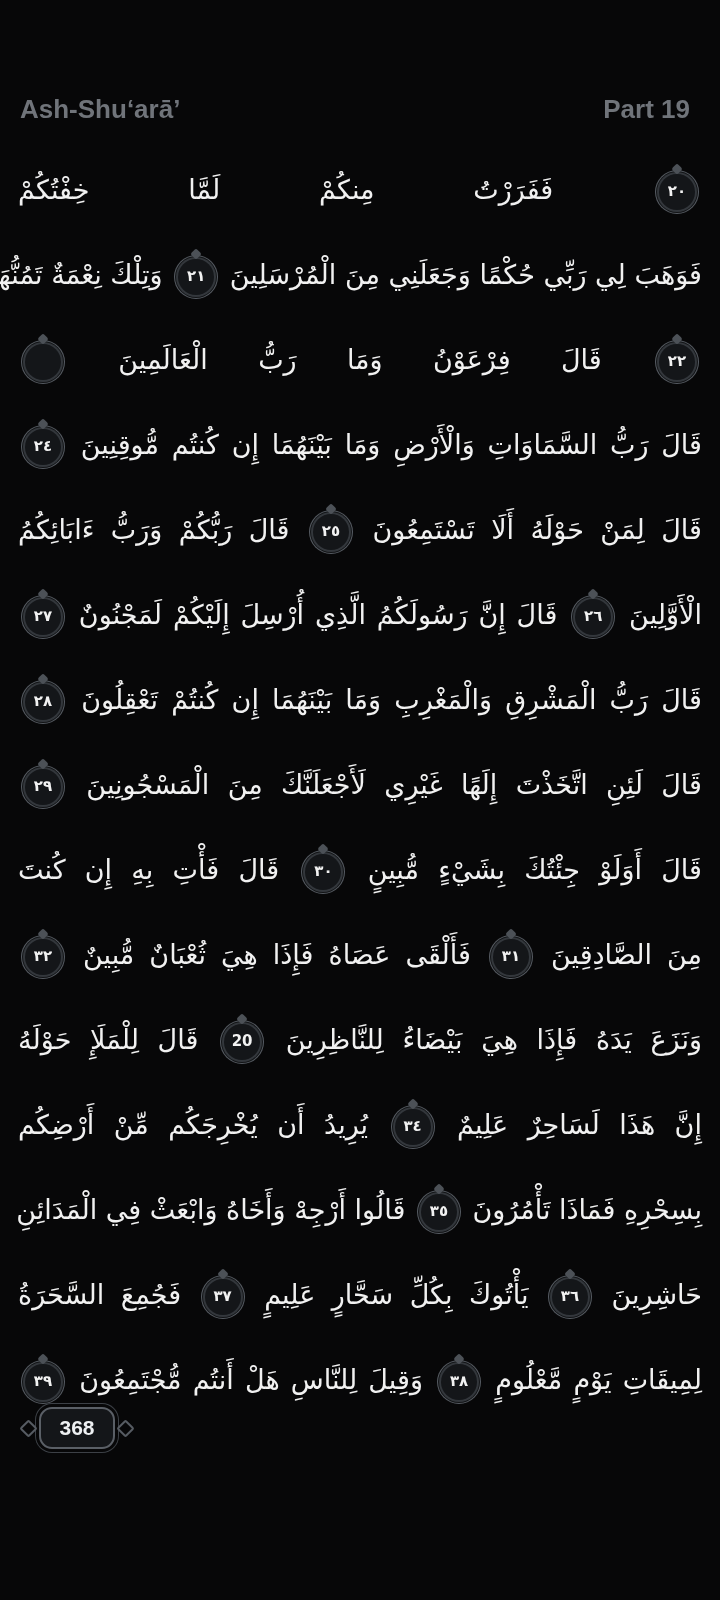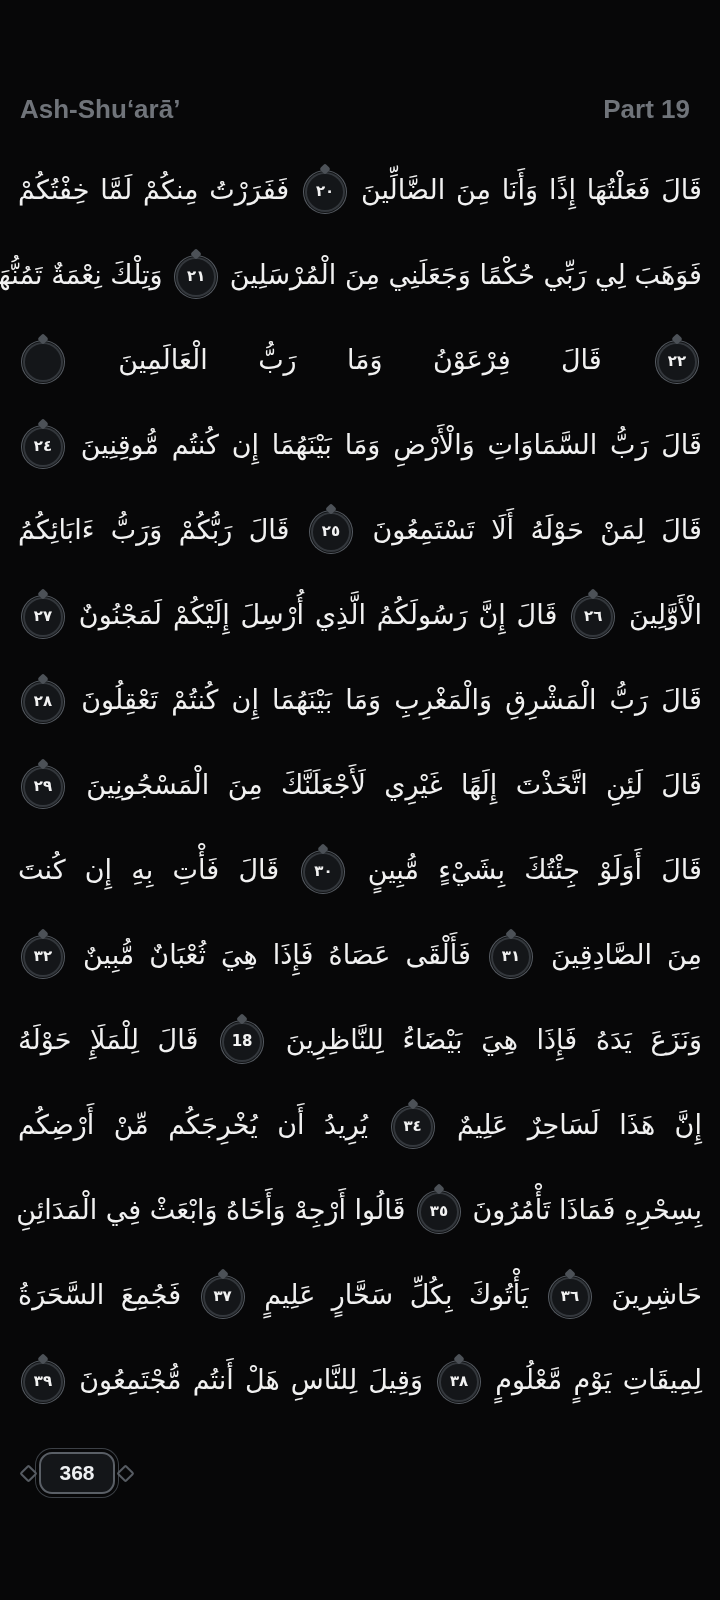--- a/index.html
+++ b/index.html
@@ -60,21 +60,21 @@
     transform:translateX(-50%) rotate(45deg);
   }
   .ayah-num{
     font-size:15px;font-weight:bold;color:#f2f2f2;
     font-family:"DejaVu Sans",sans-serif;
     line-height:1;
   }
 
   
   .badge-row{
-    position:absolute;left:22px;top:1452px;
+    position:absolute;left:22px;top:1407px;
     display:flex;align-items:center;gap:4px;justify-content:center;
   }
   .orn{
     width:9px;height:9px;border:2px solid #565b62;border-radius:2px;
     transform:rotate(45deg);
     background:transparent;
   }
   .pill{
     min-width:56px;height:38px;
     display:inline-flex;align-items:center;justify-content:center;
@@ -92,21 +92,21 @@
 <body>
 
 <div class="screen" data-name="quran-reader-screen">
 
   <header class="hdr" data-name="page-header">
     <span data-name="surah-name">Ash-Shu‘arā’</span>
     <span data-name="juz-part-label">Part 19</span>
   </header>
 
   <main class="mushaf" id="mushaf-lines" data-name="mushaf-page">
-      <div class="qline" data-name="quran-line"><span data-name="verse-text">قَالَ فَعَلْتُهَا إِذًا وَأَنَا مِنَ الضَّالِّينَ</span> <span class="ayah" data-name="ayah-end-medallion">
+      <div class="qline" data-name="quran-line"> <span class="ayah" data-name="ayah-end-medallion">
           <span class="ayah-num" data-name="ayah-number">٢٠</span>
         </span> <span data-name="verse-text">فَفَرَرْتُ مِنكُمْ لَمَّا خِفْتُكُمْ</span></div>
       <div class="qline" data-name="quran-line"><span data-name="verse-text">فَوَهَبَ لِي رَبِّي حُكْمًا وَجَعَلَنِي مِنَ الْمُرْسَلِينَ</span> <span class="ayah" data-name="ayah-end-medallion">
           <span class="ayah-num" data-name="ayah-number">٢١</span>
         </span> <span data-name="verse-text">وَتِلْكَ نِعْمَةٌ تَمُنُّهَا</span></div>
       <div class="qline" data-name="quran-line"> <span class="ayah" data-name="ayah-end-medallion">
           <span class="ayah-num" data-name="ayah-number">٢٢</span>
         </span> <span data-name="verse-text">قَالَ فِرْعَوْنُ وَمَا رَبُّ الْعَالَمِينَ</span> <span class="ayah" data-name="ayah-end-medallion"></span></div>
       <div class="qline" data-name="quran-line"><span data-name="verse-text">قَالَ رَبُّ السَّمَاوَاتِ وَالْأَرْضِ وَمَا بَيْنَهُمَا إِن كُنتُم مُّوقِنِينَ</span> <span class="ayah" data-name="ayah-end-medallion">
           <span class="ayah-num" data-name="ayah-number">٢٤</span>
@@ -127,21 +127,21 @@
         </span></div>
       <div class="qline" data-name="quran-line"><span data-name="verse-text">قَالَ أَوَلَوْ جِئْتُكَ بِشَيْءٍ مُّبِينٍ</span> <span class="ayah" data-name="ayah-end-medallion">
           <span class="ayah-num" data-name="ayah-number">٣٠</span>
         </span> <span data-name="verse-text">قَالَ فَأْتِ بِهِ إِن كُنتَ</span></div>
       <div class="qline" data-name="quran-line"><span data-name="verse-text">مِنَ الصَّادِقِينَ</span> <span class="ayah" data-name="ayah-end-medallion">
           <span class="ayah-num" data-name="ayah-number">٣١</span>
         </span> <span data-name="verse-text">فَأَلْقَى عَصَاهُ فَإِذَا هِيَ ثُعْبَانٌ مُّبِينٌ</span> <span class="ayah" data-name="ayah-end-medallion">
           <span class="ayah-num" data-name="ayah-number">٣٢</span>
         </span></div>
       <div class="qline" data-name="quran-line"><span data-name="verse-text">وَنَزَعَ يَدَهُ فَإِذَا هِيَ بَيْضَاءُ لِلنَّاظِرِينَ</span> <span class="ayah" data-name="ayah-end-medallion">
-          <span class="ayah-num" data-name="ayah-number">18</span>
+          <span class="ayah-num" data-name="ayah-number">20</span>
         </span> <span data-name="verse-text">قَالَ لِلْمَلَإِ حَوْلَهُ</span></div>
       <div class="qline" data-name="quran-line"><span data-name="verse-text">إِنَّ هَذَا لَسَاحِرٌ عَلِيمٌ</span> <span class="ayah" data-name="ayah-end-medallion">
           <span class="ayah-num" data-name="ayah-number">٣٤</span>
         </span> <span data-name="verse-text">يُرِيدُ أَن يُخْرِجَكُم مِّنْ أَرْضِكُم</span></div>
       <div class="qline" data-name="quran-line"><span data-name="verse-text">بِسِحْرِهِ فَمَاذَا تَأْمُرُونَ</span> <span class="ayah" data-name="ayah-end-medallion">
           <span class="ayah-num" data-name="ayah-number">٣٥</span>
         </span> <span data-name="verse-text">قَالُوا أَرْجِهْ وَأَخَاهُ وَابْعَثْ فِي الْمَدَائِنِ</span></div>
       <div class="qline" data-name="quran-line"><span data-name="verse-text">حَاشِرِينَ</span> <span class="ayah" data-name="ayah-end-medallion">
           <span class="ayah-num" data-name="ayah-number">٣٦</span>
         </span> <span data-name="verse-text">يَأْتُوكَ بِكُلِّ سَحَّارٍ عَلِيمٍ</span> <span class="ayah" data-name="ayah-end-medallion">

